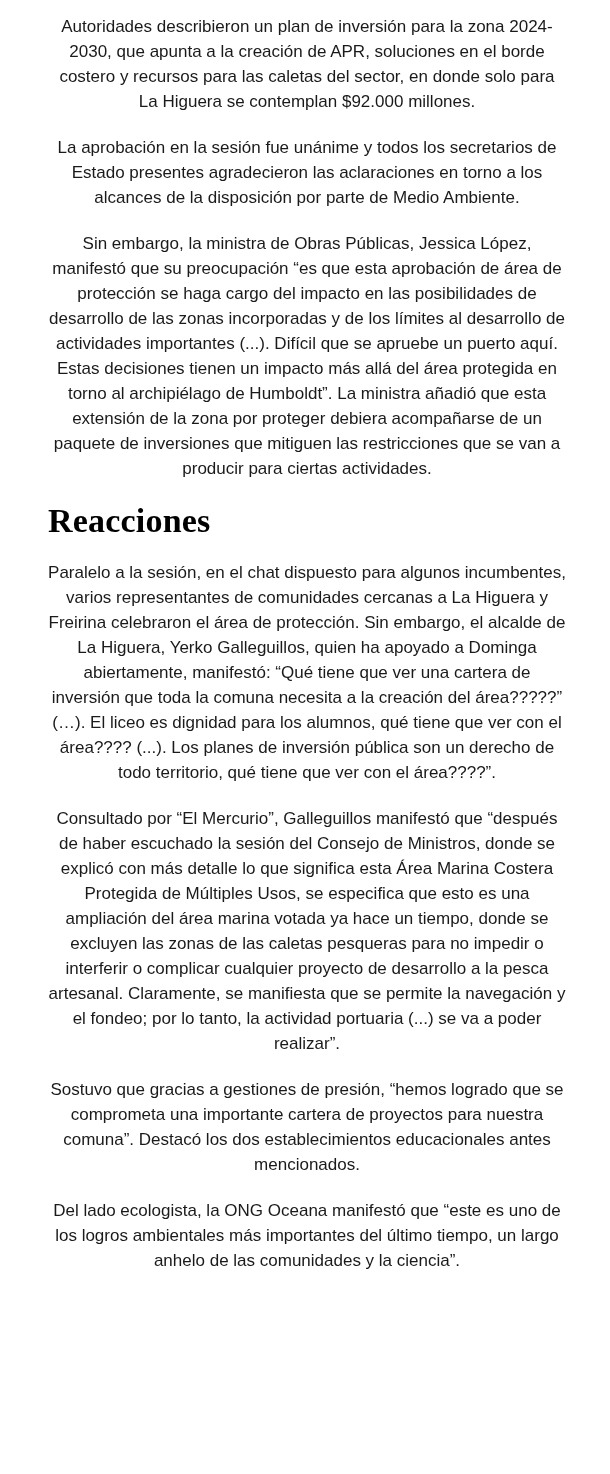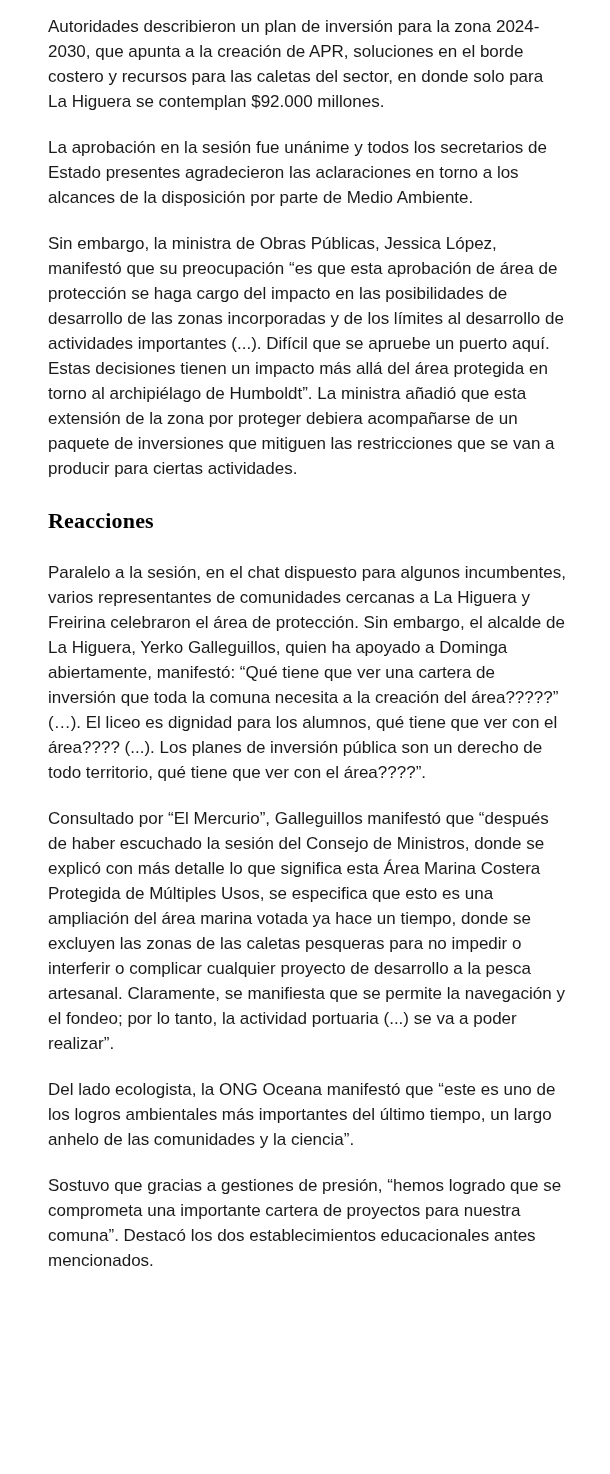--- a/index.html
+++ b/index.html
@@ -14,25 +14,25 @@
     font-family: "Liberation Sans", sans-serif;
     color: #1a1a1a;
   }
   .article-body {
     padding: 14px 44px 0 48px; 
   }
   .article-body p {
     font-size: 17px;
     line-height: 25px;
     margin: 0 0 21px 0;
-    text-align: left;
+    text-align: center;
   }
   .article-body h2.section-heading {
     font-family: "Liberation Serif", serif;
-    font-size: 22px;
+    font-size: 34px;
     line-height: 38px;
     font-weight: 700;
     color: #000000;
     margin: 0 0 20px 0;
     letter-spacing: 0.2px;
   }
 </style>
 </head>
 <body>
 
@@ -43,16 +43,16 @@
 
   <p>Sin embargo, la ministra de Obras Públicas, Jessica López, manifestó que su preocupación “es que esta aprobación de área de protección se haga cargo del impacto en las posibilidades de desarrollo de las zonas incorporadas y de los límites al desarrollo de actividades importantes (...). Difícil que se apruebe un puerto aquí. Estas decisiones tienen un impacto más allá del área protegida en torno al archipiélago de Humboldt”. La ministra añadió que esta extensión de la zona por proteger debiera acompañarse de un paquete de inversiones que mitiguen las restricciones que se van a producir para ciertas actividades.</p>
 
   <h2 class="section-heading">Reacciones</h2>
 
   <p>Paralelo a la sesión, en el chat dispuesto para algunos incumbentes, varios representantes de comunidades cercanas a La Higuera y Freirina celebraron el área de protección. Sin embargo, el alcalde de La Higuera, Yerko Galleguillos, quien ha apoyado a Dominga abiertamente, manifestó: “Qué tiene que ver una cartera de inversión que toda la comuna necesita a la creación del área?????” (…). El liceo es dignidad para los alumnos, qué tiene que ver con el área???? (...). Los planes de inversión pública son un derecho de todo territorio, qué tiene que ver con el área????”.</p>
 
 
   <p>Consultado por “El Mercurio”, Galleguillos manifestó que “después de haber escuchado la sesión del Consejo de Ministros, donde se explicó con más detalle lo que significa esta Área Marina Costera Protegida de Múltiples Usos, se especifica que esto es una ampliación del área marina votada ya hace un tiempo, donde se excluyen las zonas de las caletas pesqueras para no impedir o interferir o complicar cualquier proyecto de desarrollo a la pesca artesanal. Claramente, se manifiesta que se permite la navegación y el fondeo; por lo tanto, la actividad portuaria (...) se va a poder realizar”.</p>
 
+  <p>Sostuvo que gracias a gestiones de presión, “hemos logrado que se comprometa una importante cartera de proyectos para nuestra comuna”. Destacó los dos establecimientos educacionales antes mencionados.</p>
+
   <p>Del lado ecologista, la ONG Oceana manifestó que “este es uno de los logros ambientales más importantes del último tiempo, un largo anhelo de las comunidades y la ciencia”.</p>
-
-  <p>Sostuvo que gracias a gestiones de presión, “hemos logrado que se comprometa una importante cartera de proyectos para nuestra comuna”. Destacó los dos establecimientos educacionales antes mencionados.</p>
 </div>
 
 </body></html>

